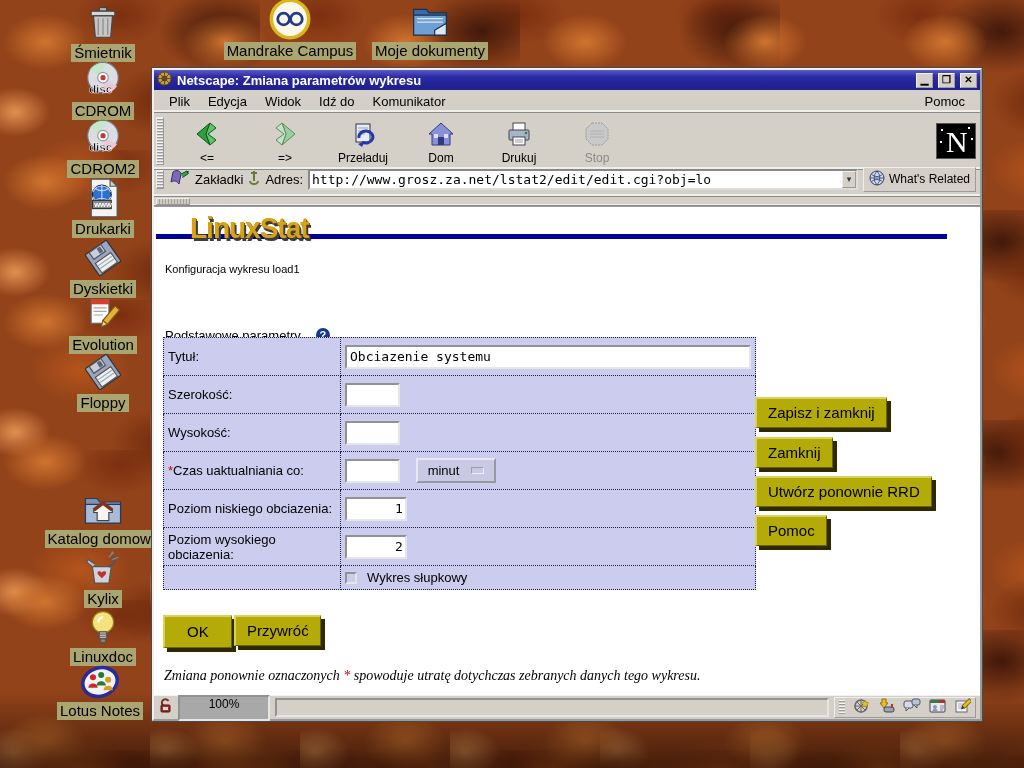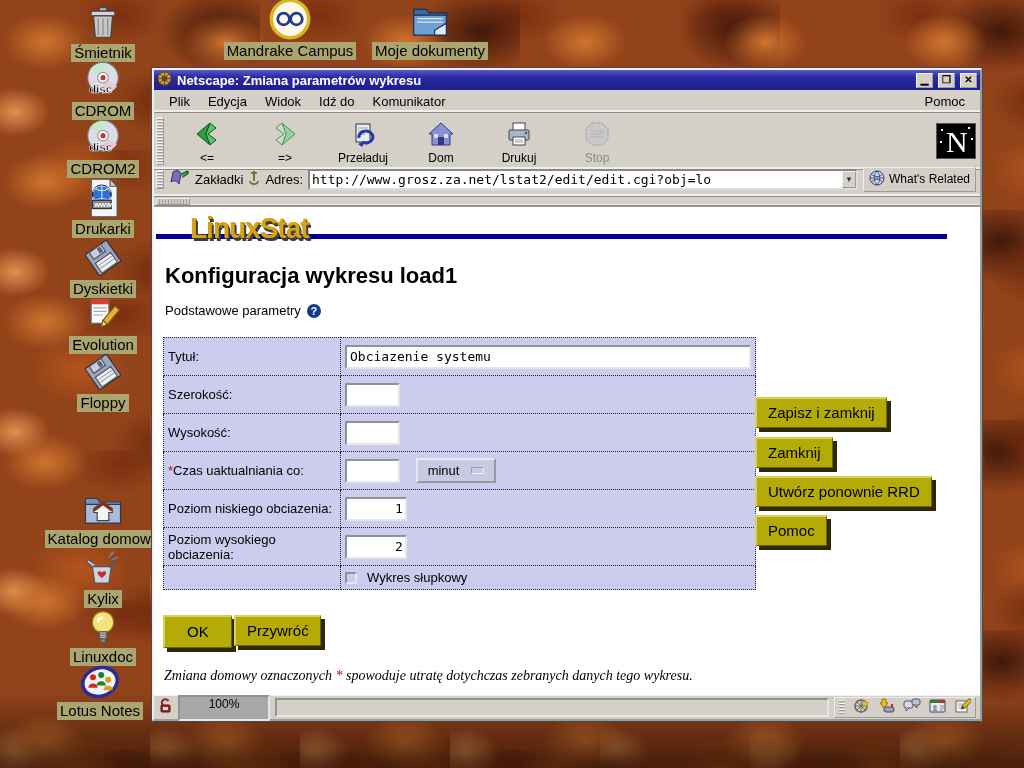--- a/index.html
+++ b/index.html
@@ -95,22 +95,22 @@
 
   .content {
     flex:1; background:#fff; position:relative; overflow:hidden;
     border-top:1px solid #9a9a9a; font-size:13px; color:#000;
   }
   .logo-bar { position:absolute; top:27px; left:2px; width:791px; height:5px; background:#000099; }
   .logo-text {
     position:absolute; top:6px; left:36px; font-size:28px; font-weight:bold; letter-spacing:-1px;
     color:#d8a214; text-shadow:2px 2px 0 #3c3c3c, 1px 1px 0 #7a5a00; transform:scaleY(1.05);
   }
-  .page-heading { position:absolute; top:56px; left:11px; font-size:22px; font-weight:bold;text-align:center; }
-  .section-row { position:absolute; top:96px; left:11px; display:flex; align-items:center; gap:6px; }
+  .page-heading { position:absolute; top:56px; left:11px; font-size:11px; font-weight:normal;text-align:center; }
+  .section-row { position:absolute; top:121px; left:11px; display:flex; align-items:flex-start; gap:15px; }
   .help-icon { width:14px; height:14px; border-radius:50%; background:#123a8c; color:#fff;
     font-size:11px; font-weight:bold; text-align:center; line-height:14px; }
 
   table.form { position:absolute; top:130px; left:9px; width:593px; border-collapse:collapse;
     background:#ccccee; }
   table.form td { border:1px dotted #222244; padding:3px 4px; vertical-align:middle; height:38px; }
   table.form td.lab { width:178px; font-size:13px; }
   table.form tr.last td { height:24px; }
   .req { color:#cc0000; }
   .ti {
@@ -523,21 +523,21 @@
 
     <span class="obtn" style="left:601px; top:190px;">Zapisz i zamknij</span>
     <span class="obtn" style="left:601px; top:230px;">Zamknij</span>
     <span class="obtn" style="left:601px; top:269px;">Utwórz ponownie RRD</span>
     <span class="obtn" style="left:601px; top:308px;">Pomoc</span>
 
     <span class="obtn" style="left:9px; top:408px; padding:6px 22px 7px;">OK</span>
     <span class="obtn" style="left:80px; top:408px;">Przywróć</span>
 
     <div class="footer-note">
-      <span>Zmiana domowy oznaczonych </span><span class="req">*</span><span> spowoduje utratę dotychczas zebranych danych tego wykresu.</span>
+      <span>Zmiana ponownie oznaczonych </span><span class="req">*</span><span> spowoduje utratę dotychczas zebranych danych tego wykresu.</span>
     </div>
   </div>
 
   <div class="statusbar">
     <span>
       <svg width="15" height="16" viewBox="0 0 15 16">
           <path d="M4 7 v-2 a3.5 3.5 0 0 1 7 0" fill="none" stroke="#7a2a2a" stroke-width="2" transform="rotate(-30 7 5)"></path>
           <rect x="3" y="7" width="9" height="7" rx="1" fill="#a03030" stroke="#4a1010"></rect>
           <rect x="5" y="9" width="5" height="3" fill="#d8d8d8"></rect>
         </svg>

